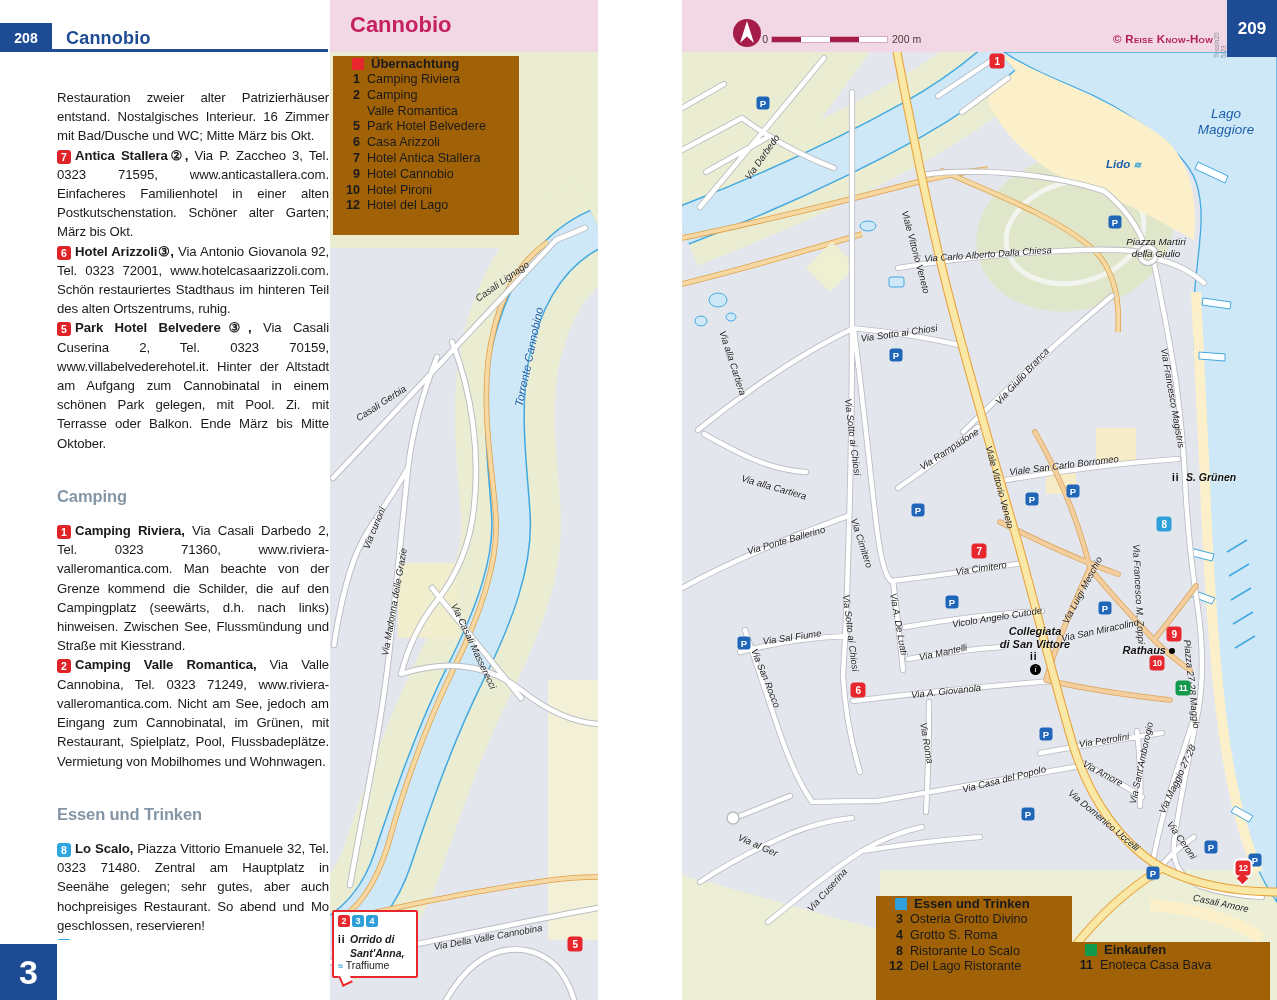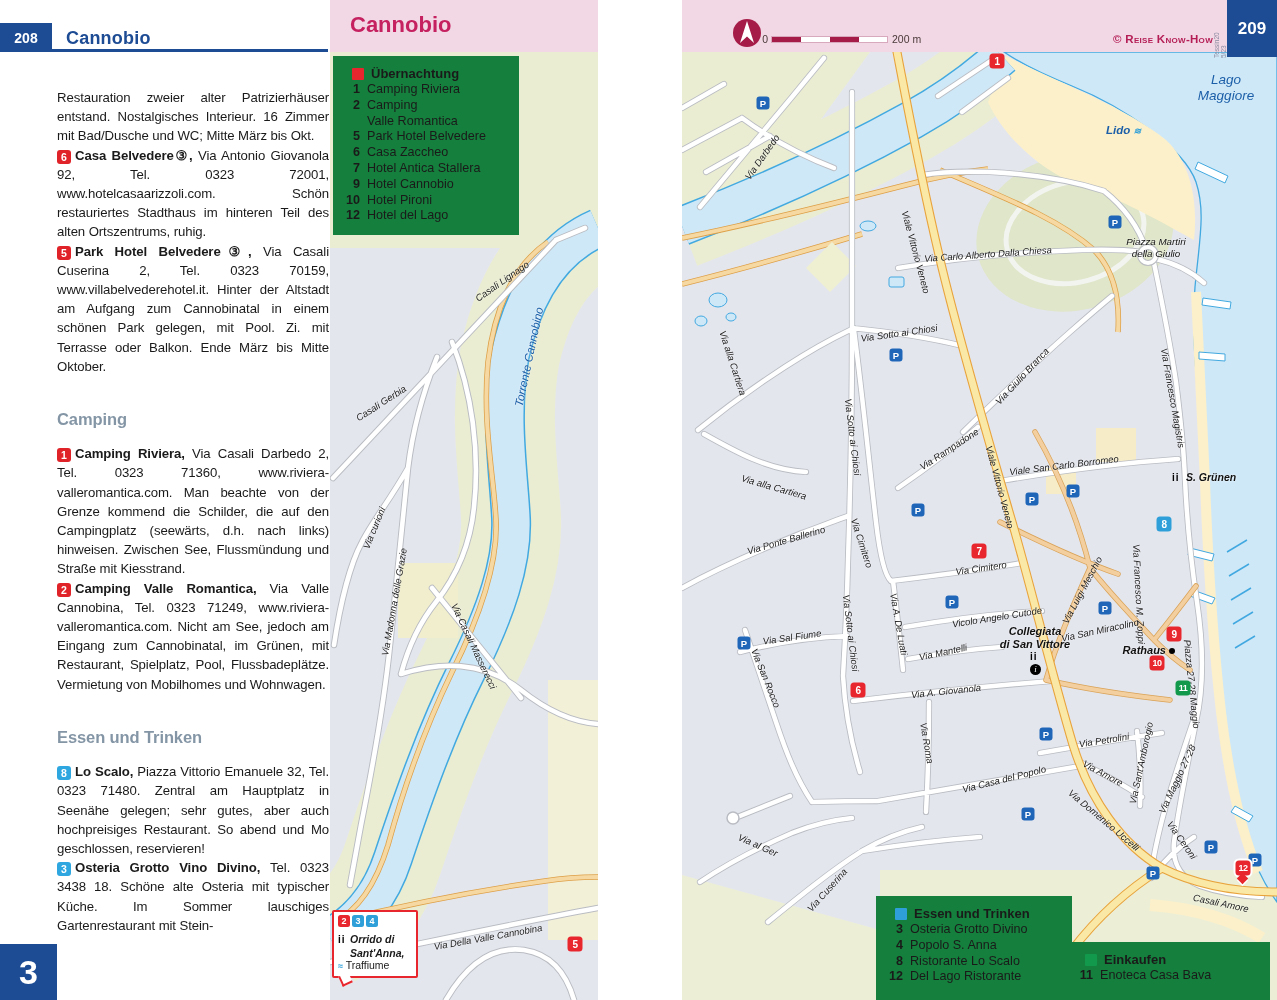--- a/index.html
+++ b/index.html
@@ -32,37 +32,37 @@
           color:#b41d55;font-variant:small-caps;letter-spacing:.3px;}
   #edition{left:1213px;top:10px;font-size:6.5px;line-height:7px;color:#8a8aa0;white-space:pre;
            transform:rotate(-90deg);transform-origin:top left;top:58px;}
   #scale-zero{left:752px;top:33px;width:16px;text-align:right;font-size:10.5px;color:#4a3a3a;}
   #scale-bar{left:772px;top:36.5px;width:115px;height:5.5px;display:flex;outline:1px solid #d8a9bd;}
   #scale-bar div{height:100%;}
   #scale-label{left:892px;top:33px;font-size:10.5px;color:#4a3a3a;}
   #compass{left:731px;top:17px;}
 
   
-  .legend-box{background:#15803d;z-index:3;padding-top:10px;box-sizing:border-box;}
+  .legend-box{background:#a16207;z-index:3;padding-top:0;box-sizing:border-box;}
   #legend-acc{left:333px;top:56px;width:186px;height:179px;}
   #legend-food{left:876px;top:896px;width:196px;height:104px;}
   #legend-shop{left:1044px;top:942px;width:226px;height:58px;}
   .legend-title{display:flex;align-items:center;font-weight:bold;font-size:13px;line-height:16px;}
   .legend-sq{display:inline-block;width:12px;height:12px;border-radius:1px;margin-right:7px;flex:0 0 auto;}
   .legend-row{display:flex;font-size:12.6px;line-height:15.8px;}
   .legend-num{width:27px;text-align:right;font-weight:bold;flex:0 0 auto;}
   .legend-lbl{margin-left:7px;white-space:pre-line;}
 
   
   .slabel{position:absolute;font-size:9.5px;font-style:italic;color:#1c1c1c;white-space:nowrap;
           transform:translate(-50%,-50%);text-shadow:0 0 2px rgba(255,255,255,.9);z-index:2;}
   .slabel.water{color:#1c5fa8;font-size:11.5px;}
   .poi{position:absolute;font-weight:bold;font-style:italic;color:#111;font-size:10.5px;z-index:2;
        text-shadow:0 0 2px rgba(255,255,255,.9);white-space:nowrap;}
-  .waterlbl{position:absolute;font-style:italic;color:#1c5fa8;z-index:2;white-space:nowrap;}
+  .waterlbl{position:absolute;font-style:italic;color:#1c5fa8;z-index:2;white-space:nowrap;margin-top:34px;}
   .marker{position:absolute;width:15px;height:15px;border-radius:3.5px;color:#fff;font-weight:bold;
           font-size:10px;line-height:15px;text-align:center;transform:translate(-50%,-50%);z-index:4;letter-spacing:-.5px;}
   .marker.red{background:#e8262d;} .marker.blue{background:#2e9fd8;} .marker.green{background:#13994b;}
   .marker.pointer{box-shadow:0 0 0 2px #fff;}
   .marker.pointer::after{content:"";position:absolute;left:3px;bottom:-7px;width:8px;height:8px;
           background:#e8262d;box-shadow:1.5px 1.5px 0 0 #fff;transform:rotate(45deg);z-index:-1;}
   .pbadge{position:absolute;width:13px;height:13px;border-radius:3px;background:#1f66b8;color:#fff;
           font-weight:bold;font-size:9.5px;line-height:13px;text-align:center;transform:translate(-50%,-50%);z-index:3;}
   .chicon{position:absolute;font-weight:800;font-size:10px;color:#000;z-index:2;letter-spacing:1px;}
   .infoicon{position:absolute;width:11px;height:11px;border-radius:50%;background:#000;color:#fff;
@@ -303,21 +303,22 @@
     <div style="width:28px;background:#ffffff"></div>
   </div>
   <div class="abs" id="scale-label" style="z-index:3">200 m</div>
   <div class="abs" id="credit" style="z-index:3">© Reise Know-How</div>
   <div class="abs" id="edition" style="z-index:3">Tessin20
 5/23</div>
   <div class="abs pagenum-box" id="page-209" style="z-index:3">209</div>
 
   <div class="abs" id="text-col">
       <p class="tc-para">Restauration zweier alter Patrizierhäuser entstand. Nostalgisches Interieur. 16 Zimmer mit Bad/Dusche und WC; Mitte März bis Okt.</p>
-      <p class="tc-para"><span class="tbadge red">6</span><b>Casa Belvedere③, </b>Via Antonio Giovanola 92, Tel. 0323 72001, www.hotelcasaarizzoli.com. Schön restauriertes Stadthaus im hinteren Teil des alten Ortszentrums, ruhig.</p>
+      <p class="tc-para"><span class="tbadge red">7</span><b>Antica Stallera②, </b>Via P. Zaccheo 3, Tel. 0323 71595, www.anticastallera.com. Einfacheres Familienhotel in einer alten Postkutschenstation. Schöner alter Garten; März bis Okt.</p>
+      <p class="tc-para"><span class="tbadge red">6</span><b>Hotel Arizzoli③, </b>Via Antonio Giovanola 92, Tel. 0323 72001, www.hotelcasaarizzoli.com. Schön restauriertes Stadthaus im hinteren Teil des alten Ortszentrums, ruhig.</p>
       <p class="tc-para"><span class="tbadge red">5</span><b>Park Hotel Belvedere③, </b>Via Casali Cuserina 2, Tel. 0323 70159, www.villabelvederehotel.it. Hinter der Altstadt am Aufgang zum Cannobinatal in einem schönen Park gelegen, mit Pool. Zi. mit Terrasse oder Balkon. Ende März bis Mitte Oktober.</p>
       <div class="tc-heading">Camping</div>
       <p class="tc-para"><span class="tbadge red">1</span><b>Camping Riviera, </b>Via Casali Darbedo 2, Tel. 0323 71360, www.riviera-valleromantica.com. Man beachte von der Grenze kommend die Schilder, die auf den Campingplatz (seewärts, d.h. nach links) hinweisen. Zwischen See, Flussmündung und Straße mit Kiesstrand.</p>
       <p class="tc-para"><span class="tbadge red">2</span><b>Camping Valle Romantica, </b>Via Valle Cannobina, Tel. 0323 71249, www.riviera-valleromantica.com. Nicht am See, jedoch am Eingang zum Cannobinatal, im Grünen, mit Restaurant, Spielplatz, Pool, Flussbadeplätze. Vermietung von Mobilhomes und Wohnwagen.</p>
       <div class="tc-heading">Essen und Trinken</div>
       <p class="tc-para"><span class="tbadge blue">8</span><b>Lo Scalo, </b>Piazza Vittorio Emanuele 32, Tel. 0323 71480. Zentral am Hauptplatz in Seenähe gelegen; sehr gutes, aber auch hochpreisiges Restaurant. So abend und Mo geschlossen, reservieren!</p>
       <p class="tc-para"><span class="tbadge blue">3</span><b>Osteria Grotto Vino Divino, </b>Tel. 0323 3438 18. Schöne alte Osteria mit typischer Küche. Im Sommer lauschiges Gartenrestaurant mit Stein-</p>
     </div>
 
   <div class="abs legend-box" id="legend-acc">
@@ -334,21 +335,21 @@
           <span class="legend-num">2</span>
           <span class="legend-lbl">Camping
 Valle Romantica</span>
         </div>
         <div class="legend-row">
           <span class="legend-num">5</span>
           <span class="legend-lbl">Park Hotel Belvedere</span>
         </div>
         <div class="legend-row">
           <span class="legend-num">6</span>
-          <span class="legend-lbl">Casa Zaccheo</span>
+          <span class="legend-lbl">Casa Arizzoli</span>
         </div>
         <div class="legend-row">
           <span class="legend-num">7</span>
           <span class="legend-lbl">Hotel Antica Stallera</span>
         </div>
         <div class="legend-row">
           <span class="legend-num">9</span>
           <span class="legend-lbl">Hotel Cannobio</span>
         </div>
         <div class="legend-row">
@@ -367,21 +368,21 @@
       <span class="legend-sq" style="background:#2e9fd8"></span>
       <span>Essen und Trinken</span>
     </div>
     <div id="food-rows">
         <div class="legend-row">
           <span class="legend-num">3</span>
           <span class="legend-lbl">Osteria Grotto Divino</span>
         </div>
         <div class="legend-row">
           <span class="legend-num">4</span>
-          <span class="legend-lbl">Popolo S. Anna</span>
+          <span class="legend-lbl">Grotto S. Roma</span>
         </div>
         <div class="legend-row">
           <span class="legend-num">8</span>
           <span class="legend-lbl">Ristorante Lo Scalo</span>
         </div>
         <div class="legend-row">
           <span class="legend-num">12</span>
           <span class="legend-lbl">Del Lago Ristorante</span>
         </div>
       </div>

